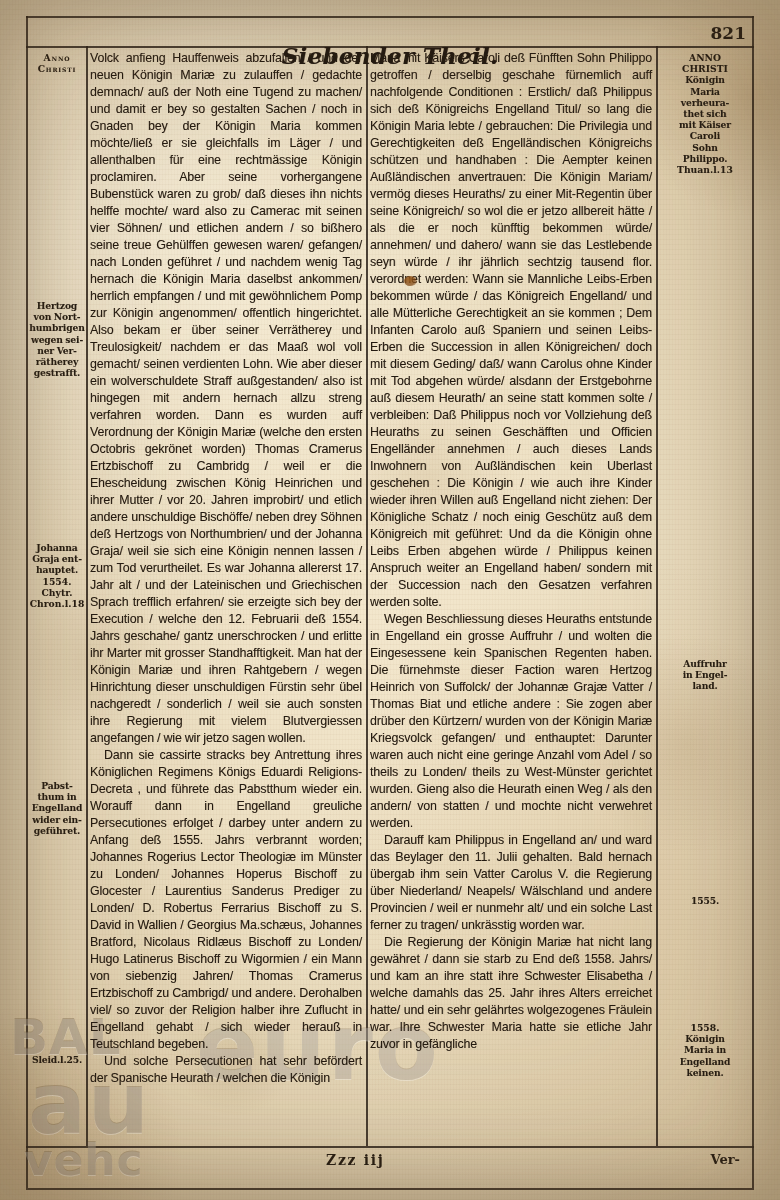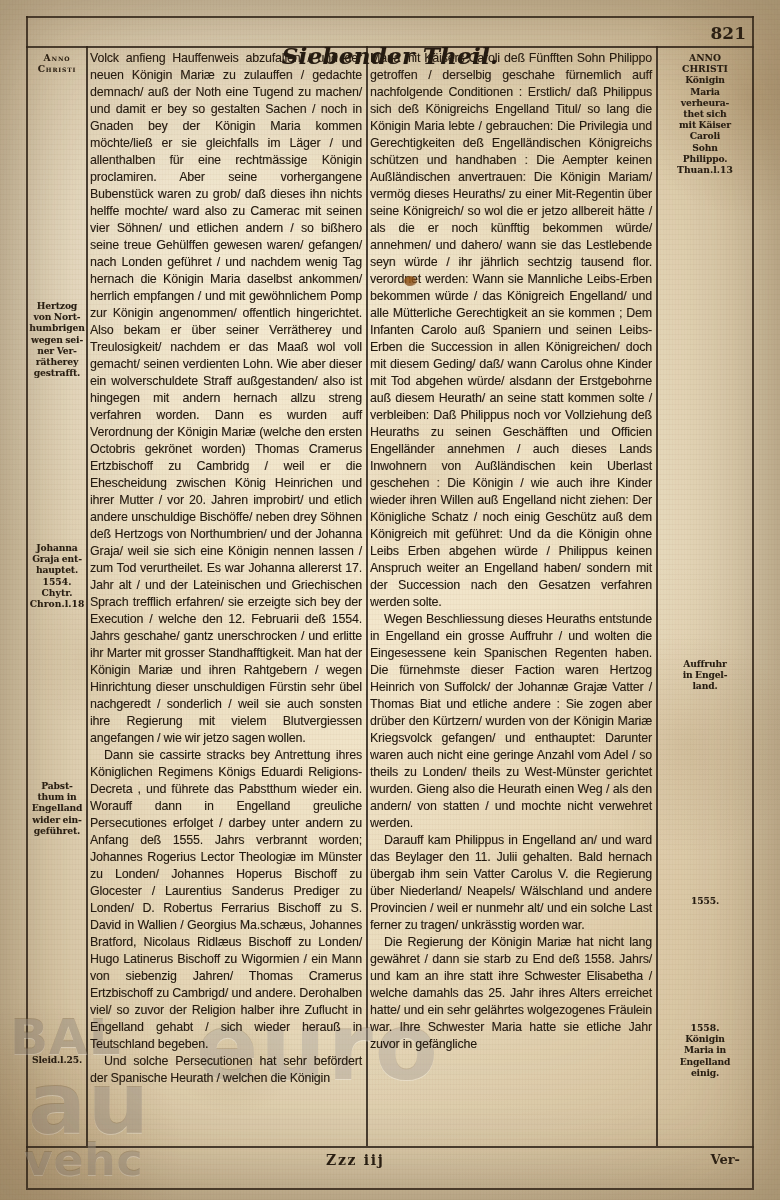--- a/index.html
+++ b/index.html
@@ -324,21 +324,21 @@
 
   <div class="marginal right roman" style="top:895px;">
     <div>1555.</div>
   </div>
 
   <div class="marginal right" style="top:1022px;">
     <div class="roman">1558.</div>
     <div>Königin</div>
     <div>Maria in</div>
     <div>Engelland</div>
-    <div>einig.</div>
+    <div>keinen.</div>
   </div>
 
   <div class="col" id="col-left">
     <p class="noindent">Volck anfieng Hauffenweis abzufallen / und der neuen Königin Mariæ zu zulauffen / gedachte demnach/ auß der Noth eine Tugend zu machen/ und damit er bey so gestalten Sachen / noch in Gnaden bey der Königin Maria kommen möchte/ließ er sie gleichfalls im Läger / und allenthalben für eine rechtmässige Königin proclamiren. Aber seine vorhergangene Bubenstück waren zu grob/ daß dieses ihn nichts helffe mochte/ ward also zu Camerac mit seinen vier Söhnen/ und etlichen andern / so bißhero seine treue Gehülffen gewesen waren/ gefangen/ nach Londen geführet / und nachdem wenig Tag hernach die Königin Maria daselbst ankommen/ herrlich empfangen / und mit gewöhnlichem Pomp zur Königin angenommen/ offentlich hingerichtet. Also bekam er über seiner Verrätherey und Treulosigkeit/ nachdem er das Maaß wol voll gemacht/ seinen verdienten Lohn. Wie aber dieser ein wolverschuldete Straff außgestanden/ also ist hingegen mit andern hernach allzu streng verfahren worden. Dann es wurden auff Verordnung der Königin Mariæ (welche den ersten Octobris gekrönet worden) Thomas Cramerus Ertzbischoff zu Cambridg / weil er die Ehescheidung zwischen König Heinrichen und ihrer Mutter / vor 20. Jahren improbirt/ und etlich andere unschuldige Bischöffe/ neben drey Söhnen deß Hertzogs von Northumbrien/ und der Johanna Graja/ weil sie sich eine Königin nennen lassen / zum Tod verurtheilet. Es war Johanna allererst 17. Jahr alt / und der Lateinischen und Griechischen Sprach trefflich erfahren/ sie erzeigte sich bey der Execution / welche den 12. Februarii deß 1554. Jahrs geschahe/ gantz unerschrocken / und erlitte ihr Marter mit grosser Standhafftigkeit. Man hat der Königin Mariæ und ihren Rahtgebern / wegen Hinrichtung dieser unschuldigen Fürstin sehr übel nachgeredt / sonderlich / weil sie auch sonsten ihre Regierung mit vielem Blutvergiessen angefangen / wie wir jetzo sagen wollen.</p>
     <p>Dann sie cassirte stracks bey Antrettung ihres Königlichen Regimens Königs Eduardi Religions-Decreta , und führete das Pabstthum wieder ein. Worauff dann in Engelland greuliche Persecutiones erfolget / darbey unter andern zu Anfang deß 1555. Jahrs verbrannt worden; Johannes Rogerius Lector Theologiæ im Münster zu Londen/ Johannes Hoperus Bischoff zu Glocester / Laurentius Sanderus Prediger zu Londen/ D. Robertus Ferrarius Bischoff zu S. David in Wallien / Georgius Ma.schæus, Johannes Bratford, Nicolaus Ridlæus Bischoff zu Londen/ Hugo Latinerus Bischoff zu Wigormien / ein Mann von siebenzig Jahren/ Thomas Cramerus Ertzbischoff zu Cambrigd/ und andere. Derohalben viel/ so zuvor der Religion halber ihre Zuflucht in Engelland gehabt / sich wieder herauß in Teutschland begeben.</p>
     <p>Und solche Persecutionen hat sehr befördert der Spanische Heurath / welchen die Königin</p>
   </div>
 
   <div class="col" id="col-right">
     <p class="noindent">Maria mit Käisers Caroli deß Fünfften Sohn Philippo getroffen / derselbig geschahe fürnemlich auff nachfolgende Conditionen : Erstlich/ daß Philippus sich deß Königreichs Engelland Titul/ so lang die Königin Maria lebte / gebrauchen: Die Privilegia und Gerechtigkeiten deß Engelländischen Königreichs schützen und handhaben : Die Aempter keinen Außländischen anvertrauen: Die Königin Mariam/ vermög dieses Heuraths/ zu einer Mit-Regentin über seine Königreich/ so wol die er jetzo allbereit hätte / als die er noch künfftig bekommen würde/ annehmen/ und dahero/ wann sie das Lestlebende seyn würde / ihr jährlich sechtzig tausend flor. verordnet werden: Wann sie Mannliche Leibs-Erben bekommen würde / das Königreich Engelland/ und alle Mütterliche Gerechtigkeit an sie kommen ; Dem Infanten Carolo auß Spaniern und seinen Leibs-Erben die Succession in allen Königreichen/ doch mit diesem Geding/ daß/ wann Carolus ohne Kinder mit Tod abgehen würde/ alsdann der Erstgebohrne auß diesem Heurath/ an seine statt kommen solte / verbleiben: Daß Philippus noch vor Vollziehung deß Heuraths zu seinen Geschäfften und Officien Engelländer annehmen / auch dieses Lands Inwohnern von Außländischen kein Uberlast geschehen : Die Königin / wie auch ihre Kinder wieder ihren Willen auß Engelland nicht ziehen: Der Königliche Schatz / noch einig Geschütz auß dem Königreich mit geführet: Und da die Königin ohne Leibs Erben abgehen würde / Philippus keinen Anspruch weiter an Engelland haben/ sondern mit der Succession nach den Gesatzen verfahren werden solte.</p>

